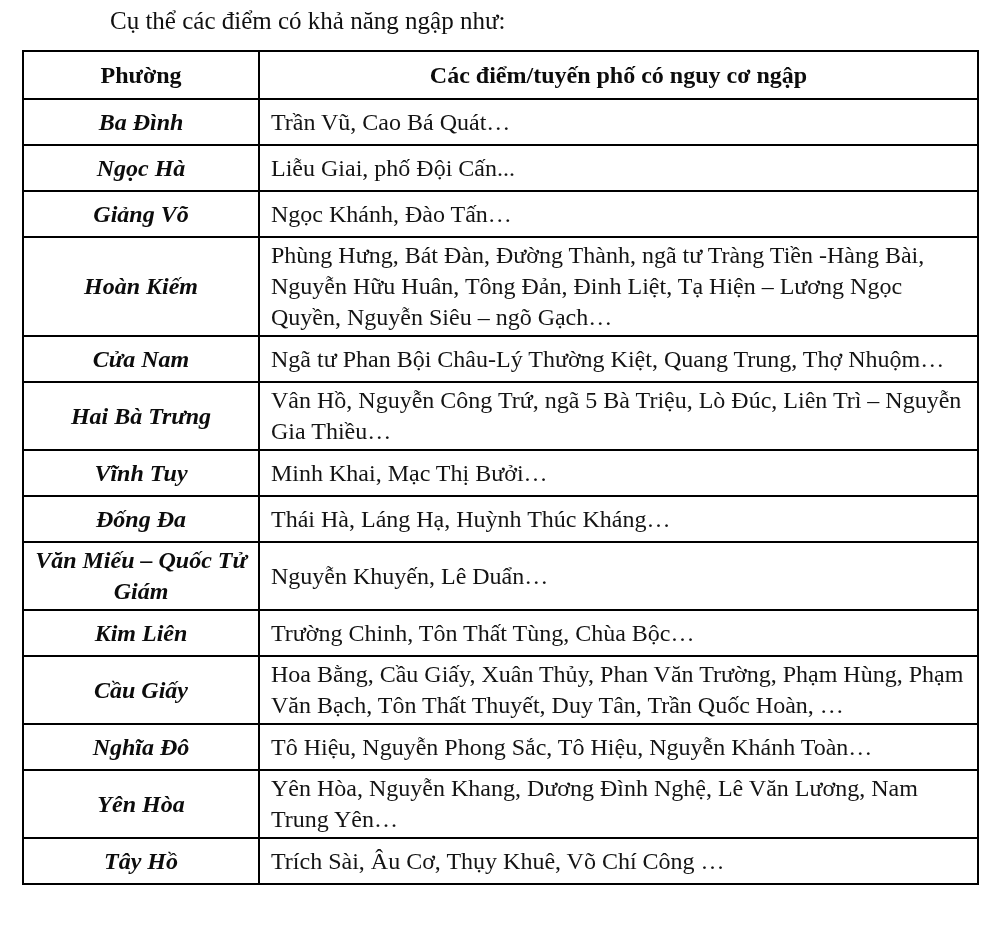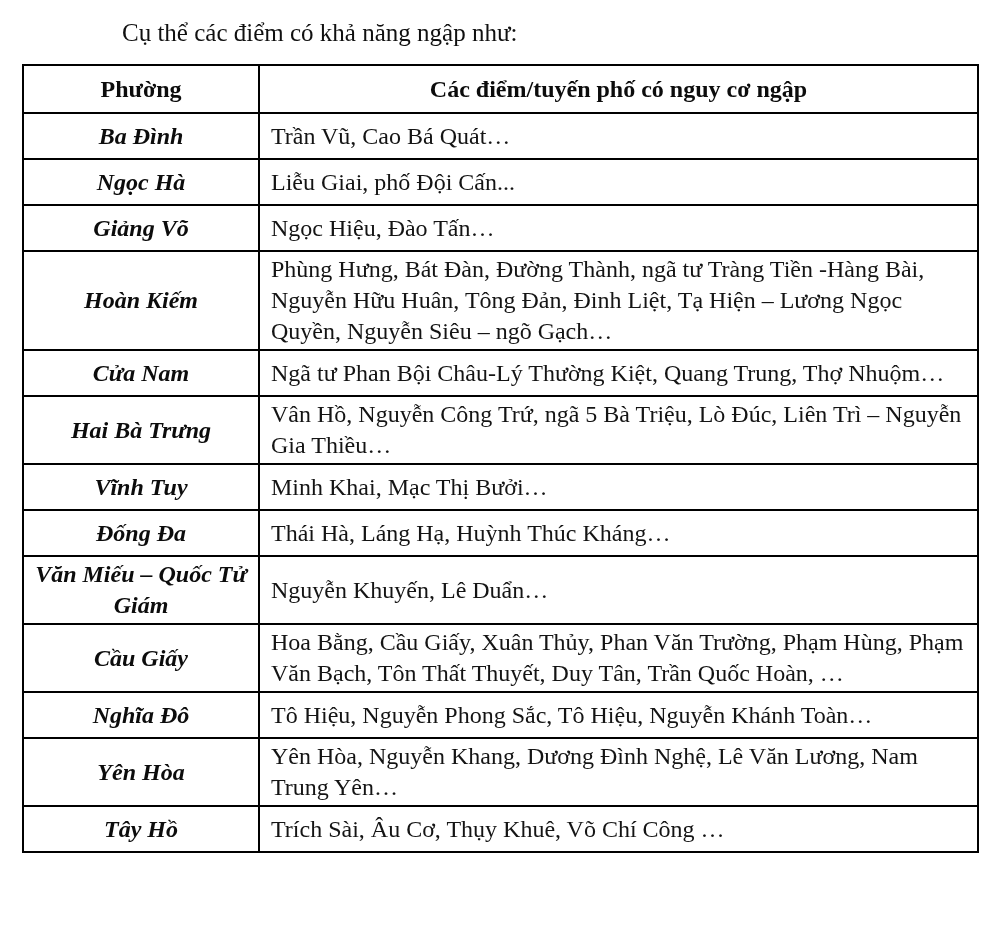--- a/index.html
+++ b/index.html
@@ -13,22 +13,22 @@
     -webkit-font-smoothing: antialiased;
   }
   .page {
     position: relative;
     width: 1000px;
     height: 941px;
     overflow: hidden;
     background: #ffffff;
   }
   .doc-title {
-    margin: 12px;
-    padding: 6px 0 4px 110px;
+    margin: 0;
+    padding: 6px 0 14px 110px;
     font-size: 25px;
     font-weight: normal;
     line-height: 30px;
     color: #101010;
     white-space: nowrap;
   }
   table.flood-table {
     border-collapse: collapse;
     table-layout: fixed;
     margin-left: 22px;
@@ -90,21 +90,21 @@
         <tr>
           <td class="ward-cell">Ba Đình</td>
           <td class="streets-cell">Trần Vũ, Cao Bá Quát…</td>
         </tr>
         <tr>
           <td class="ward-cell">Ngọc Hà</td>
           <td class="streets-cell">Liễu Giai, phố Đội Cấn...</td>
         </tr>
         <tr>
           <td class="ward-cell">Giảng Võ</td>
-          <td class="streets-cell">Ngọc Hiệu, Đào Tấn…</td>
+          <td class="streets-cell">Ngọc Khánh, Đào Tấn…</td>
         </tr>
         <tr>
           <td class="ward-cell">Hoàn Kiếm</td>
           <td class="streets-cell">Phùng Hưng, Bát Đàn, Đường Thành, ngã tư Tràng Tiền -Hàng Bài, Nguyễn Hữu Huân, Tông Đản, Đinh Liệt, Tạ Hiện – Lương Ngọc Quyền, Nguyễn Siêu – ngõ Gạch…</td>
         </tr>
         <tr>
           <td class="ward-cell">Cửa Nam</td>
           <td class="streets-cell">Ngã tư Phan Bội Châu-Lý Thường Kiệt, Quang Trung, Thợ Nhuộm…</td>
         </tr>
         <tr>
@@ -117,20 +117,24 @@
         </tr>
         <tr>
           <td class="ward-cell">Đống Đa</td>
           <td class="streets-cell">Thái Hà, Láng Hạ, Huỳnh Thúc Kháng…</td>
         </tr>
         <tr>
           <td class="ward-cell">Văn Miếu – Quốc Tử Giám</td>
           <td class="streets-cell">Nguyễn Khuyến, Lê Duẩn…</td>
         </tr>
         <tr>
+          <td class="ward-cell">Kim Liên</td>
+          <td class="streets-cell">Trường Chinh, Tôn Thất Tùng, Chùa Bộc…</td>
+        </tr>
+        <tr>
           <td class="ward-cell">Cầu Giấy</td>
           <td class="streets-cell">Hoa Bằng, Cầu Giấy, Xuân Thủy, Phan Văn Trường, Phạm Hùng, Phạm Văn Bạch, Tôn Thất Thuyết, Duy Tân, Trần Quốc Hoàn, …</td>
         </tr>
         <tr>
           <td class="ward-cell">Nghĩa Đô</td>
           <td class="streets-cell">Tô Hiệu, Nguyễn Phong Sắc, Tô Hiệu, Nguyễn Khánh Toàn…</td>
         </tr>
         <tr>
           <td class="ward-cell">Yên Hòa</td>
           <td class="streets-cell">Yên Hòa, Nguyễn Khang, Dương Đình Nghệ, Lê Văn Lương, Nam Trung Yên…</td>

